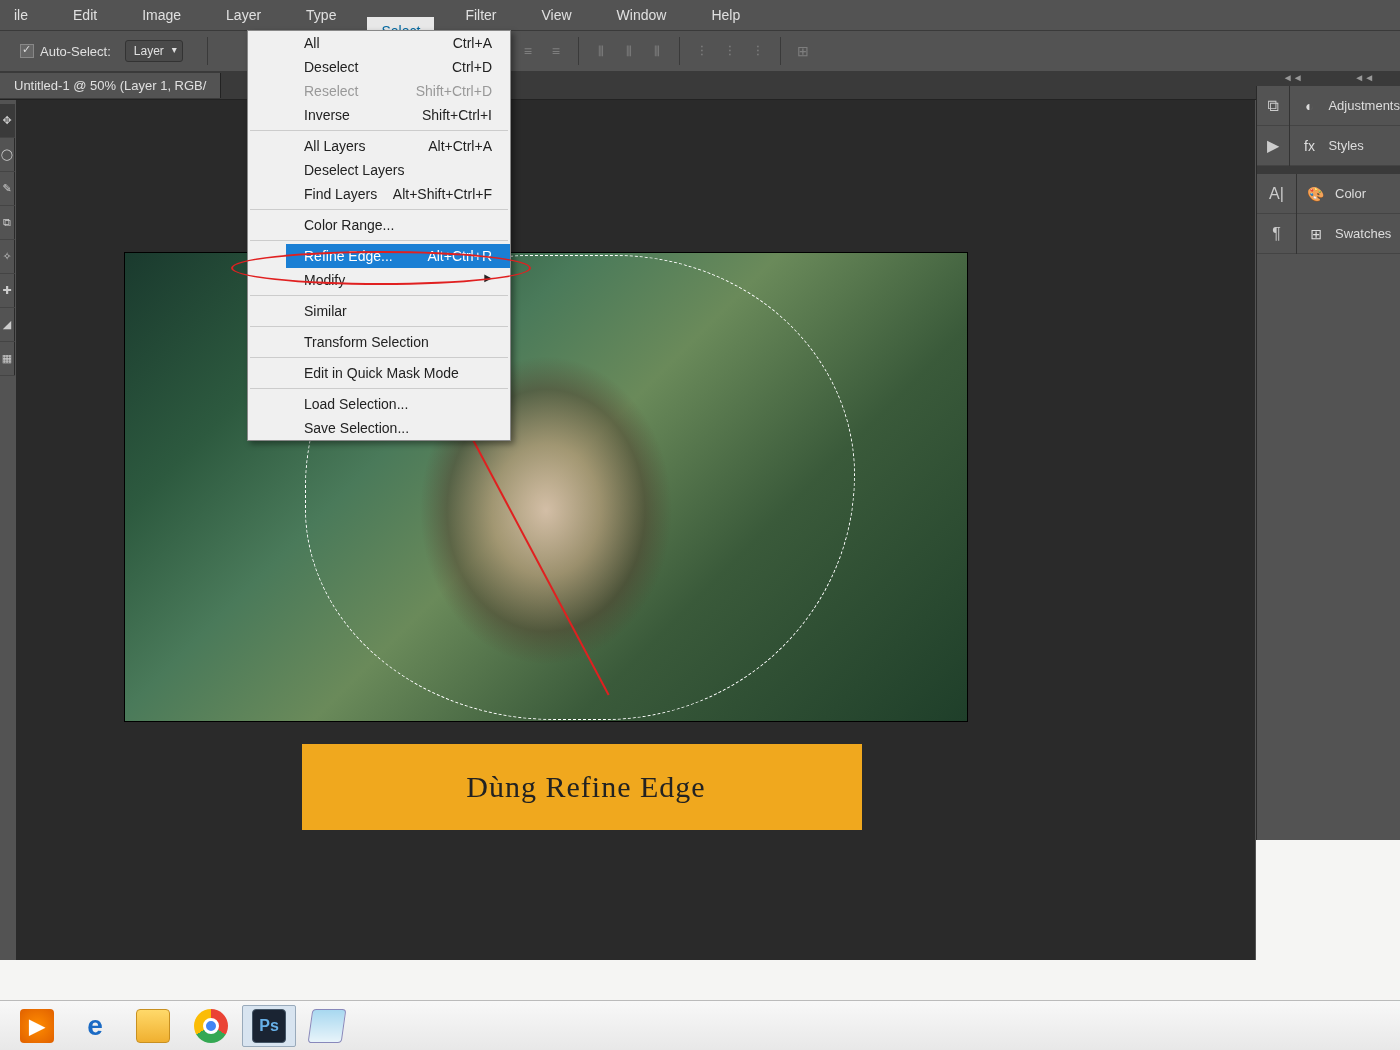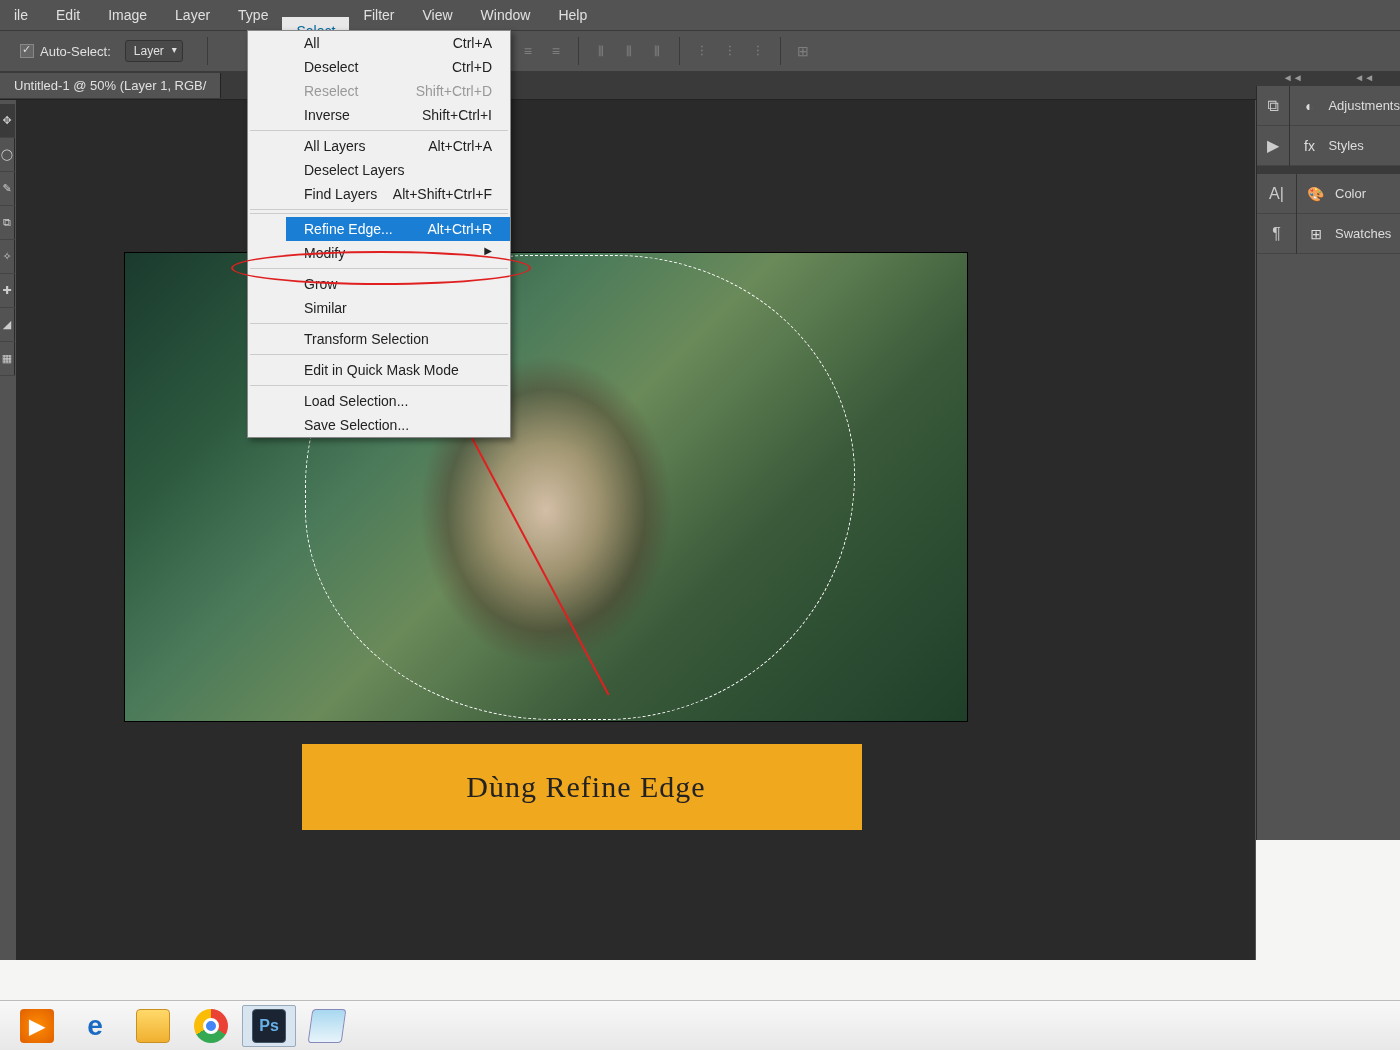--- a/index.html
+++ b/index.html
@@ -1,18 +1,18 @@
 <!DOCTYPE html>
 <html><head>
 <meta charset="utf-8">
 <style>
 * { margin: 0; padding: 0; box-sizing: border-box; font-family: "Segoe UI", Tahoma, sans-serif; }
 body { background: #535353; overflow: hidden; width: 1400px; height: 1050px; position: relative; }
 
-.menubar { background: #535353; height: 30px; display: flex; align-items: center; padding-left: 0; color: #e0e0e0; font-size: 14px; }
+.menubar { background: #535353; height: 30px; display: flex; align-items: center; padding-left: 0; color: #e0e0e0; font-size: 14px; gap: 17px; }
 .menubar .menu-item { padding: 6px 14px; cursor: pointer; }
 .menubar .menu-item.active { background: #e8e8e8; color: #0369a1; margin-top: 32px; }
 
 .options-bar { background: #535353; height: 42px; display: flex; align-items: center; padding-left: 20px; border-top: 1px solid #3a3a3a; border-bottom: 1px solid #3a3a3a; }
 .options-bar .checkbox { width: 14px; height: 14px; border: 1px solid #888; background: #666; margin-right: 6px; position: relative; }
 .options-bar .checkbox::after { content: "✓"; color: #ddd; font-size: 11px; position: absolute; top: -2px; left: 1px; }
 .options-bar .opt-label { color: #e0e0e0; font-size: 13px; margin-right: 14px; }
 .options-bar .dropdown { background: #4a4a4a; border: 1px solid #333; color: #e0e0e0; font-size: 12px; padding: 3px 18px 3px 8px; border-radius: 3px; position: relative; margin-right: 16px; }
 .options-bar .dropdown::after { content: "▾"; position: absolute; right: 5px; font-size: 10px; }
 .options-bar .sep { width: 1px; height: 28px; background: #3a3a3a; margin: 0 8px; }
@@ -157,34 +157,34 @@
     </div>
     <div class="mi">
       <span>Deselect Layers</span>
       <span></span>
     </div>
     <div class="mi">
       <span>Find Layers</span>
       <span>Alt+Shift+Ctrl+F</span>
     </div>
     <div class="divider"></div>
+    <div class="mi">
+      <span>Color Range...</span>
+      <span></span>
+    </div>
     <div class="divider"></div>
     <div class="mi highlighted">
       <span>Refine Edge...</span>
       <span>Alt+Ctrl+R</span>
     </div>
     <div class="mi">
       <span>Modify</span>
       <span class="submenu-arrow">▶</span>
     </div>
     <div class="divider"></div>
-    <div class="mi">
-      <span>Grow</span>
-      <span></span>
-    </div>
     <div class="mi">
       <span>Similar</span>
       <span></span>
     </div>
     <div class="divider"></div>
     <div class="mi">
       <span>Transform Selection</span>
       <span></span>
     </div>
     <div class="divider"></div>

